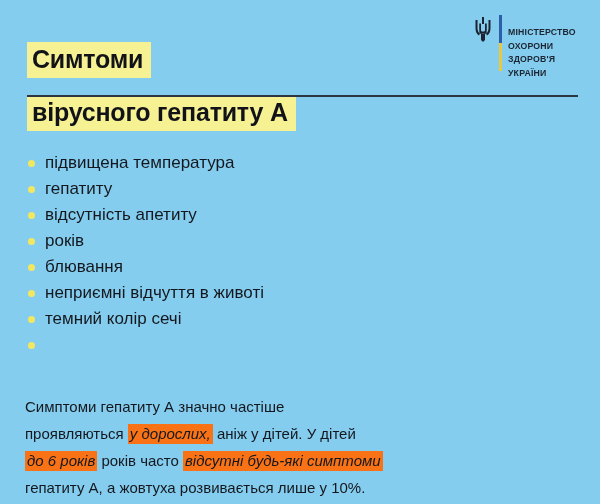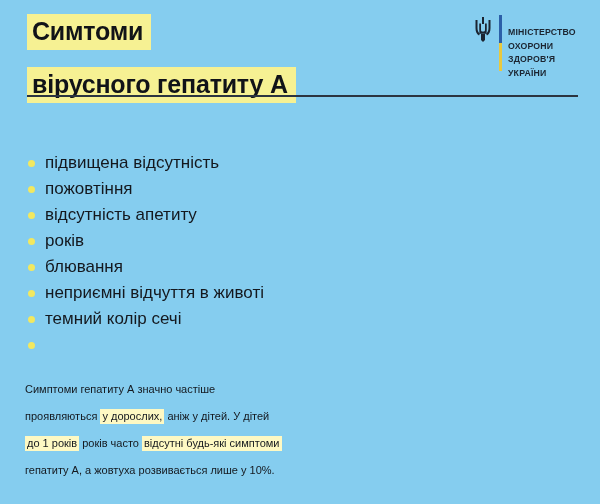--- a/index.html
+++ b/index.html
@@ -38,20 +38,21 @@
   .title-line {
     display: table;
     font-size: 25px;
     font-weight: bold;
     line-height: 1.0;
     color: #111318;
     background: #f6f193;
     padding: 5px 8px 6px 5px;
     letter-spacing: -0.2px;
     white-space: nowrap;
+    margin-top: 28px;
   }
   .title-line + .title-line {
     margin-top: 17px;
   }
 
   .logo {
     position: absolute;
     right: 18px;
     top: 14px;
     display: flex;
@@ -124,34 +125,35 @@
     width: 7px;
     height: 7px;
     border-radius: 50%;
     background: #f2e85f;
   }
 
   
   .paragraph {
     position: absolute;
     left: 25px;
-    top: 376px;
+    top: 393px;
     width: 555px;
-    font-size: 11px;
+    font-size: 15px;
     line-height: 27px;
     color: #14181e;
   }
   .paragraph .line {
     white-space: nowrap;
     height: 27px;
   }
   .hl {
-    background: #fef9c3;
+    background: #f97316;
     padding: 1px 2px 2px 2px;
     box-decoration-break: clone;
+    font-style: italic;
     -webkit-box-decoration-break: clone;
   }
 </style>
 </head>
 <body>
 
 <div class="poster">
 
   <div class="header">
 
@@ -182,25 +184,25 @@
         <span>УКРАЇНИ</span>
       </div>
     </div>
 
     <div class="divider"></div>
   </div>
 
   <ul class="symptom-list">
     <li class="symptom-item">
       <span class="symptom-bullet"></span>
-      <span>підвищена відсутність</span>
-    </li>
-    <li class="symptom-item">
-      <span class="symptom-bullet"></span>
-      <span>пожовтіння</span>
+      <span>підвищена температура</span>
+    </li>
+    <li class="symptom-item">
+      <span class="symptom-bullet"></span>
+      <span>гепатиту</span>
     </li>
     <li class="symptom-item">
       <span class="symptom-bullet"></span>
       <span>відсутність апетиту</span>
     </li>
     <li class="symptom-item">
       <span class="symptom-bullet"></span>
       <span>років</span>
     </li>
     <li class="symptom-item">
@@ -216,17 +218,17 @@
       <span>темний колір сечі</span>
     </li>
     <li class="symptom-item">
       <span class="symptom-bullet"></span>
     </li>
   </ul>
 
   <div class="paragraph">
       <div class="line"><span>Симптоми гепатиту А значно частіше</span></div>
       <div class="line"><span>проявляються </span><span class="hl">у дорослих,</span><span> аніж у дітей. У дітей</span></div>
-      <div class="line"><span class="hl">до 1 років</span><span> років часто </span><span class="hl">відсутні будь-які симптоми</span></div>
+      <div class="line"><span class="hl">до 6 років</span><span> років часто </span><span class="hl">відсутні будь-які симптоми</span></div>
       <div class="line"><span>гепатиту А, а жовтуха розвивається лише у 10%.</span></div>
     </div>
 
 </div>
 
 </body></html>

